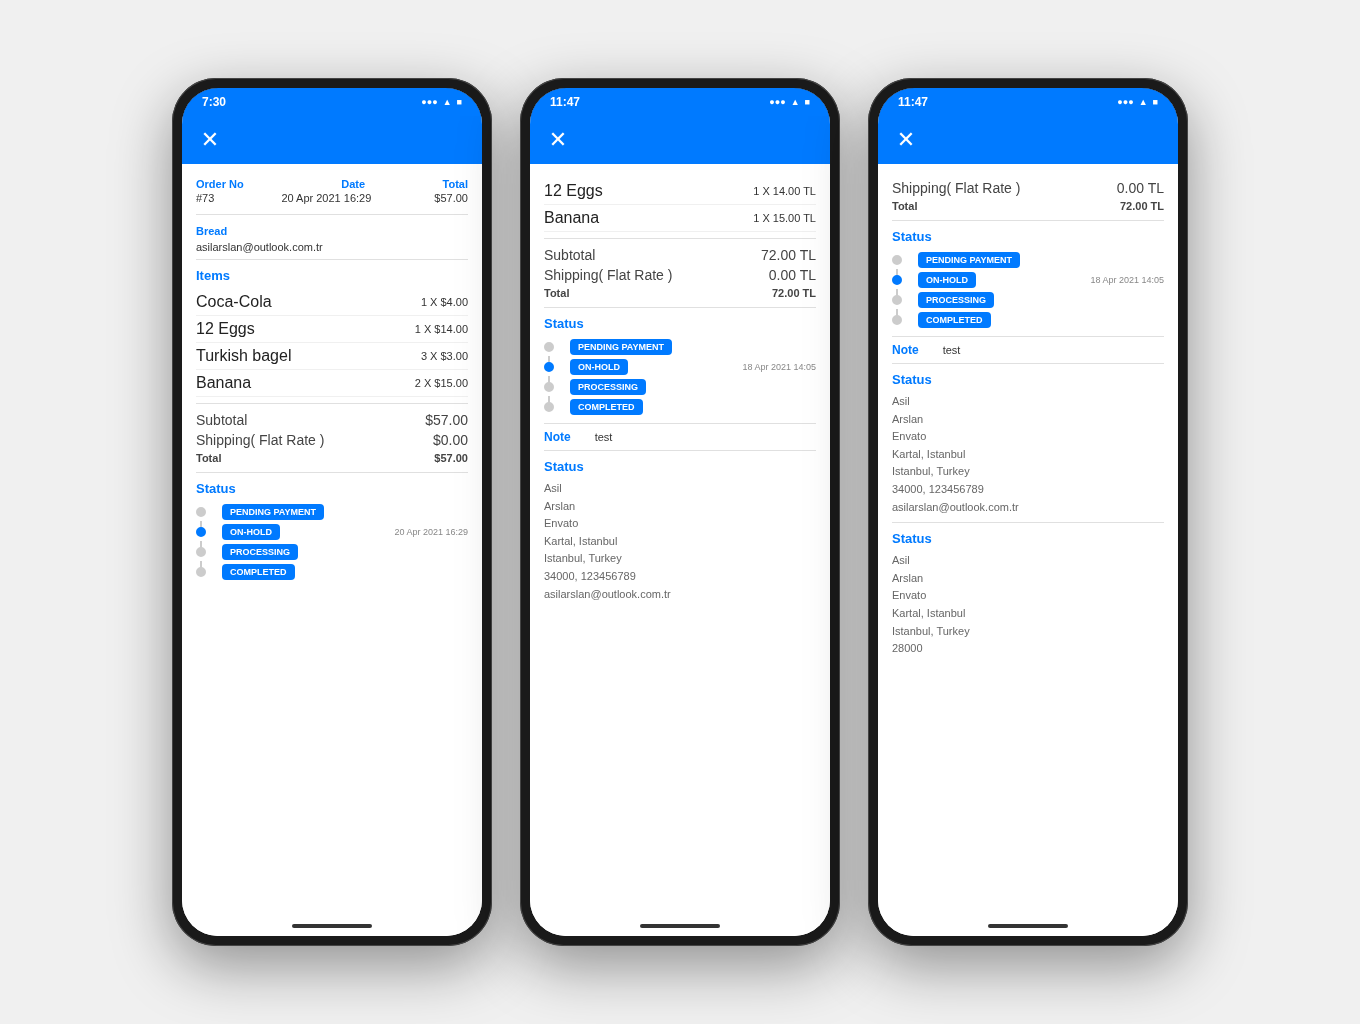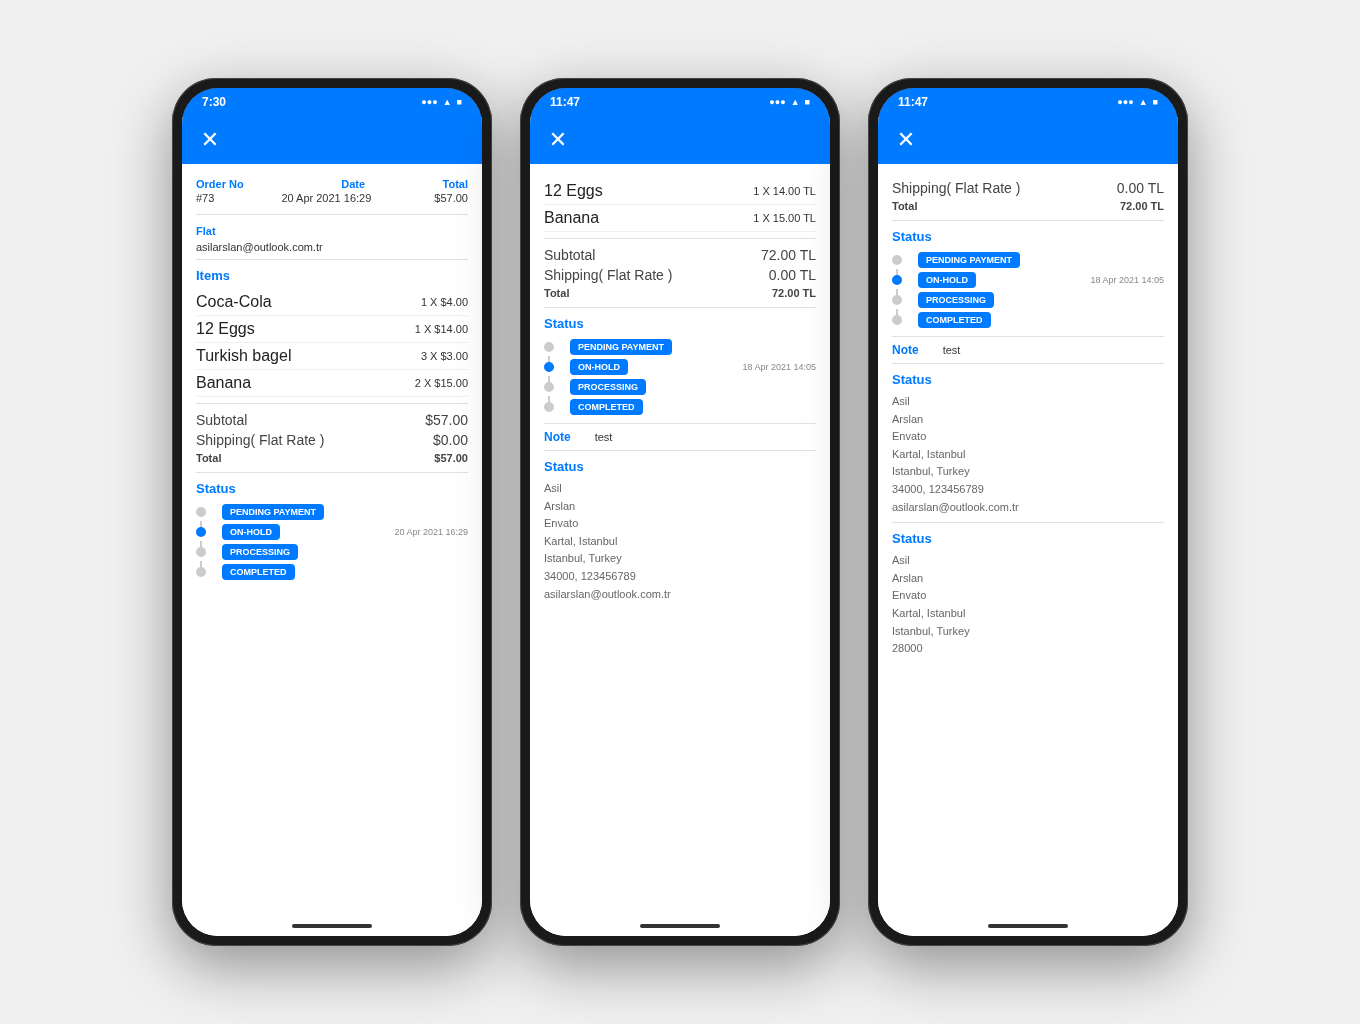--- a/index.html
+++ b/index.html
@@ -279,21 +279,21 @@
             <span class="meta-label">Total</span>
           </div>
           <div class="order-meta-row">
             <span class="meta-value">#73</span>
             <span class="meta-value" style="margin-left:4px;">20 Apr 2021 16:29</span>
             <span class="meta-value">$57.00</span>
           </div>
         </div>
         <div class="divider"></div>
         <div>
-          <span class="meta-label">Flat</span>
+          <span class="meta-label">Bread</span>
         </div>
         <div class="email-value">asilarslan@outlook.com.tr</div>
         <div class="divider"></div>
         <div class="section-title">Items</div>
         <div>
           <div class="item-row">
             <span class="item-name">Coca-Cola</span>
             <span class="item-price">1 X $4.00</span>
           </div>
           <div class="item-row">

